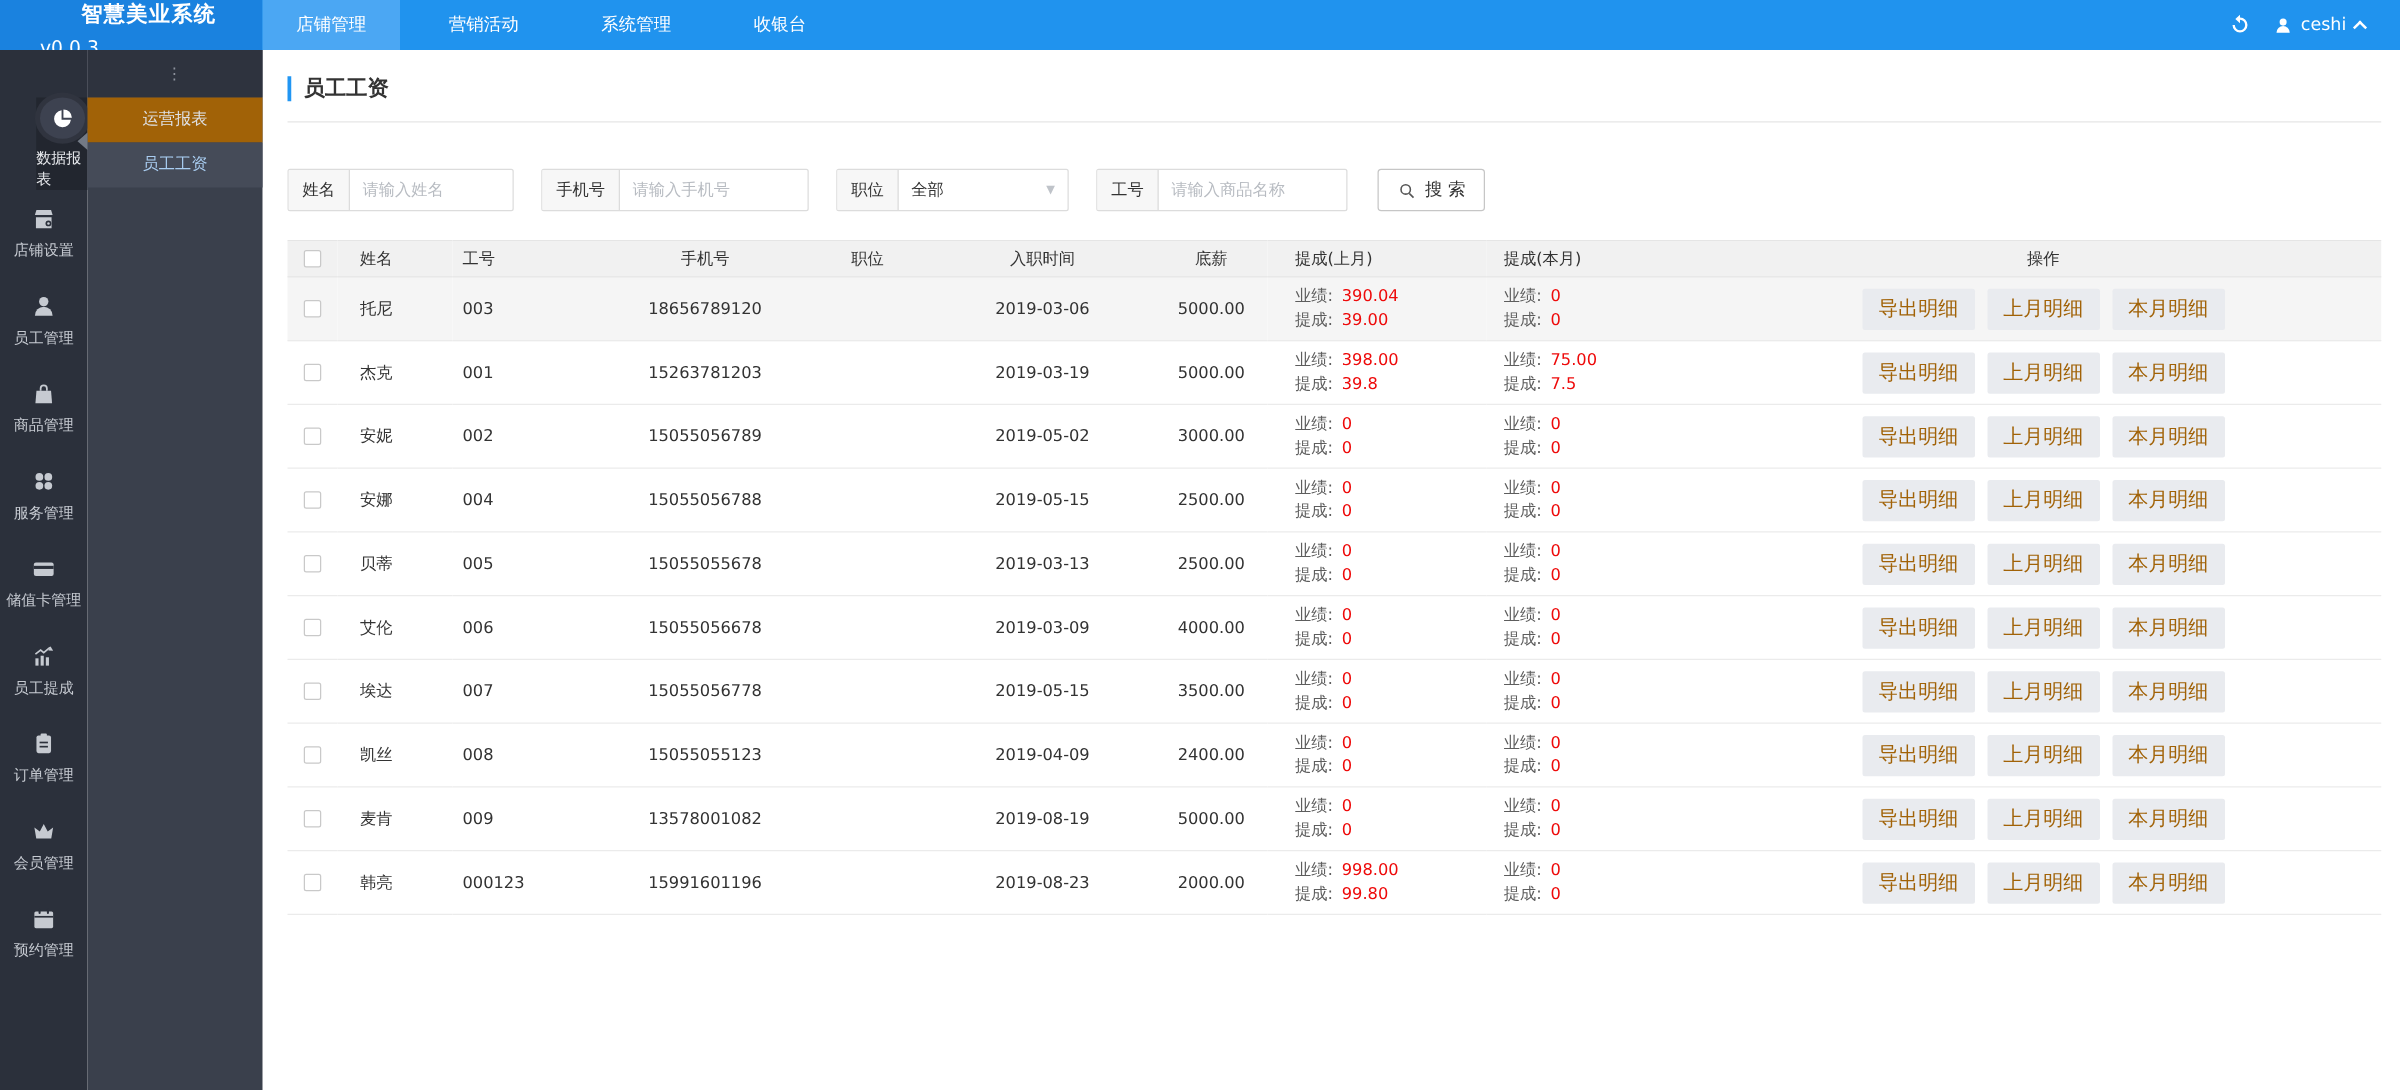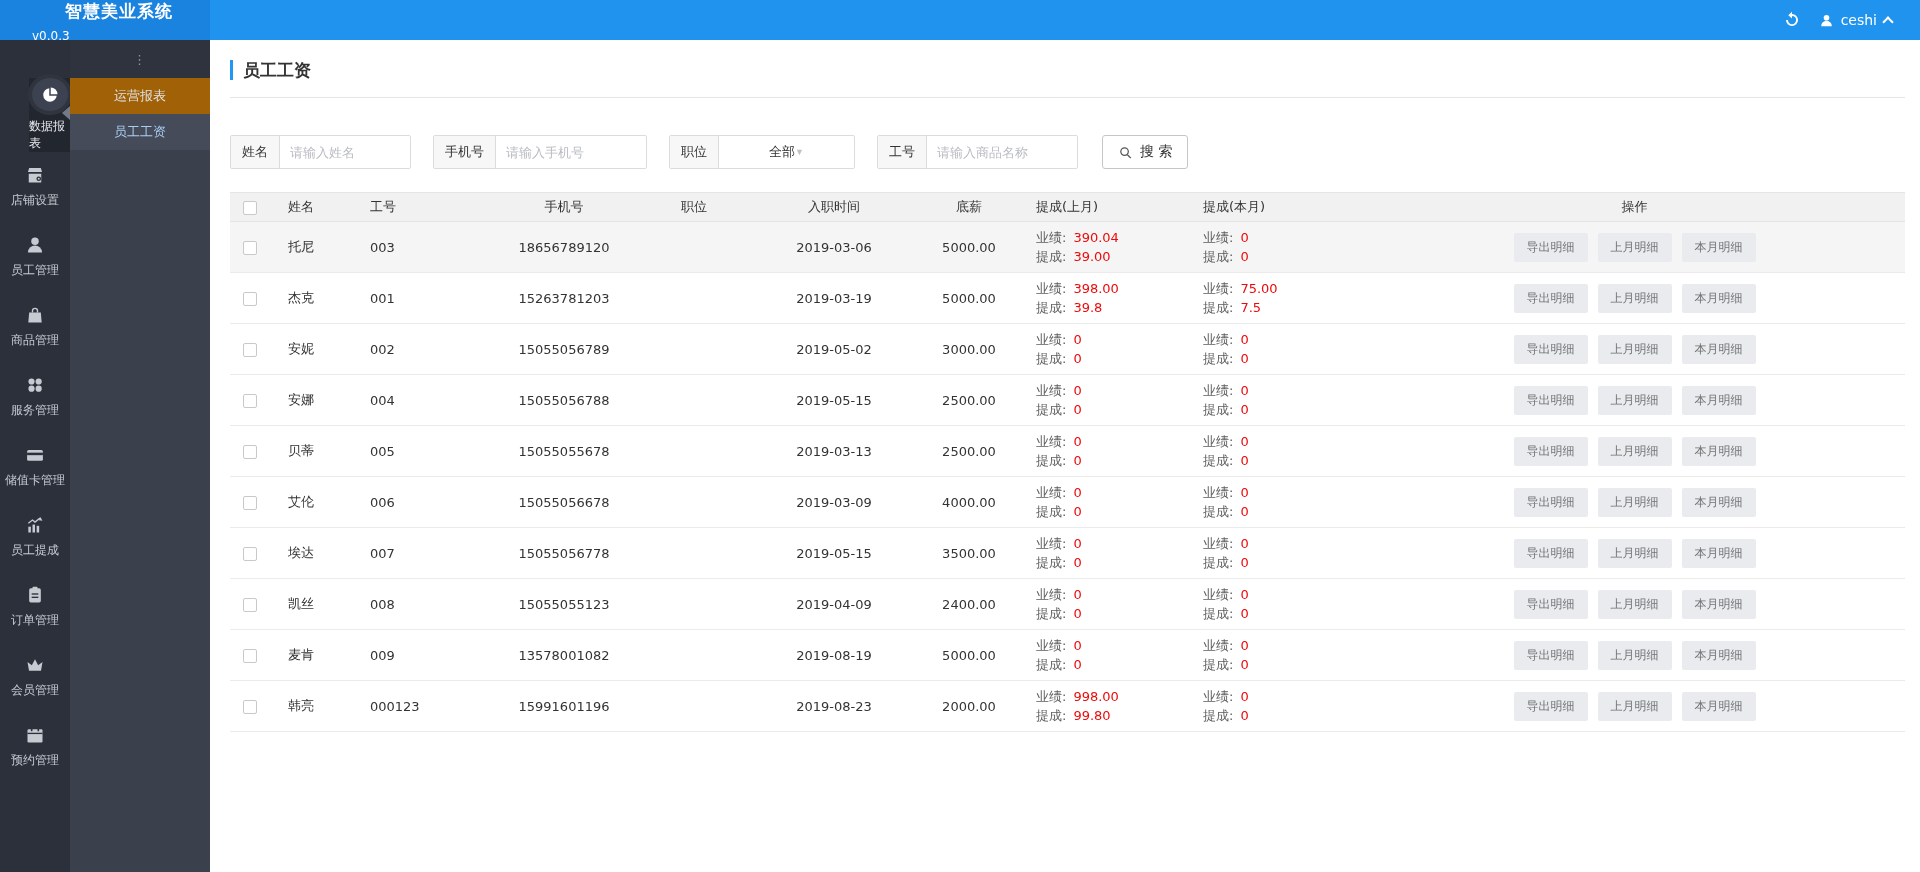--- a/index.html
+++ b/index.html
@@ -4,21 +4,21 @@
 <style>
   * { margin:0; padding:0; box-sizing:border-box; }
   html,body { width:1920px; height:872px; overflow:hidden; background:#fff;
               font-family:"DejaVu Sans","Liberation Sans",sans-serif; }
   .app { display:flex; flex-direction:column; width:1920px; height:872px; }
 
   
   .topbar { height:40px; background:#2093ee; display:flex; align-items:stretch; color:#fff; flex:0 0 40px; }
   .logo-area { width:210px; background:#1a82df; display:flex; align-items:center; padding-left:28px;flex-direction:column; }
   .logo-text { font-size:17px; font-weight:bold; letter-spacing:1px; }
-  .logo-ver { font-size:12px; margin-left:4px; align-self:flex-start; margin-top:6px; }
+  .logo-ver { font-size:15px; margin-left:4px; align-self:flex-start; margin-top:6px; }
   .nav-tabs { display:flex; }
   .nav-tab { padding:0 27px; line-height:40px; font-size:14px; cursor:pointer; margin-right:12px; }
   .nav-tab.active { background:#4ba7f3; }
   .topbar-right { margin-left:auto; display:flex; align-items:center; gap:18px; padding-right:28px; }
   .refresh-btn { width:18px; height:18px; cursor:pointer; display:inline-flex; }
   .refresh-btn svg { width:18px; height:18px; }
   .user-box { display:flex; align-items:center; gap:7px; cursor:pointer; font-size:14px; }
   .user-box svg { width:15px; height:15px; }
   .chev-up { width:8px; height:8px; border-left:2px solid #fff; border-top:2px solid #fff;
              transform:rotate(45deg); margin-top:4px; }
@@ -54,22 +54,22 @@
   .page-title { font-size:17px; color:#333; font-weight:600; border-left:3px solid #2196f3; padding-left:10px; }
 
   .search-row { margin-top:37px; display:flex; align-items:center; }
   .field-group { display:flex; height:34px; border:1px solid #dcdcdc; border-radius:2px;
                  margin-right:22px; background:#fff; align-items:stretch; }
   .field-label { background:#f7f7f7; border-right:1px solid #dcdcdc; padding:0 11px;
                  display:flex; align-items:center; font-size:13px; color:#333; white-space:nowrap; }
   .field-group input { border:none; outline:none; padding:0 10px; font-size:13px; color:#333;
                  font-family:inherit; background:transparent; }
   .field-group input::placeholder { color:#b8bcc2; }
-  .select-box { display:flex; align-items:center; justify-content:center;
-                padding:0 10px; width:135px; font-size:13px; color:#333; cursor:pointer;font-family:Liberation Serif, serif; }
+  .select-box { display:flex; align-items:center; justify-content:space-between;
+                padding:0 10px; width:135px; font-size:13px; color:#333; cursor:pointer; }
   .select-caret { font-size:9px; color:#bfc3c9; }
   .search-btn { height:34px; padding:0 15px; background:#fff; border:1px solid #c6c6c6; border-radius:3px;
                 font-size:14px; color:#333; display:flex; align-items:center; gap:7px; cursor:pointer;
                 font-family:inherit; margin-left:2px; }
   .search-btn svg { width:15px; height:15px; }
 
   
   .emp-table { width:100%; border-collapse:collapse; margin-top:23px; font-size:13px; color:#333; table-layout:fixed; }
   .emp-table thead tr { background:#f1f1f1; height:29px; }
   .emp-table th { font-weight:normal; border-top:1px solid #e5e5e5; border-bottom:1px solid #e5e5e5; }
@@ -83,33 +83,39 @@
   .c-date   { text-align:center; }
   .c-salary { text-align:center; }
   .c-last   { text-align:left; padding-left:22px; }
   .c-this   { text-align:left; padding-left:14px; }
   .c-actions{ text-align:center; }
   .emp-table input[type="checkbox"] { appearance:none; -webkit-appearance:none; width:14px; height:14px;
       border:1px solid #c9c9c9; border-radius:2px; background:#fff; cursor:pointer; vertical-align:middle; }
   .comm-line { display:flex; gap:7px; line-height:19px; }
   .comm-label { color:#5d5d5d; }
   .comm-val { color:#ee0a0a; }
-  .mini-btn { background:#e9ebef; border:none; padding:6px 13px; font-size:12px; color:#737373;
+  .mini-btn { background:#e9ebef; border:none; padding:6px 13px; font-size:16px; color:#a16207;
               border-radius:2px; margin:0 5px; cursor:pointer; font-family:inherit; white-space:nowrap; }
 </style>
 </head>
 <body>
 
 <div class="app">
 
   <header class="topbar">
     <div class="logo-area">
       <span class="logo-text">智慧美业系统</span>
       <span class="logo-ver">v0.0.3</span>
     </div>
+    <nav class="nav-tabs">
+        <div class="nav-tab active">店铺管理</div>
+        <div class="nav-tab">营销活动</div>
+        <div class="nav-tab">系统管理</div>
+        <div class="nav-tab">收银台</div>
+      </nav>
     <div class="topbar-right">
       <span class="refresh-btn">
         <svg viewBox="0 0 24 24" fill="#fff">
             <path d="M12 4V1L7 5.5 12 10V6.5A5.5 5.5 0 1 1 6.5 12H4a8 8 0 1 0 8-8z"></path>
           </svg>
       </span>
       <div class="user-box">
         <span style="line-height:0;">
           <svg viewBox="0 0 24 24" fill="#fff">
               <circle cx="12" cy="7.5" r="4.5"></circle>

